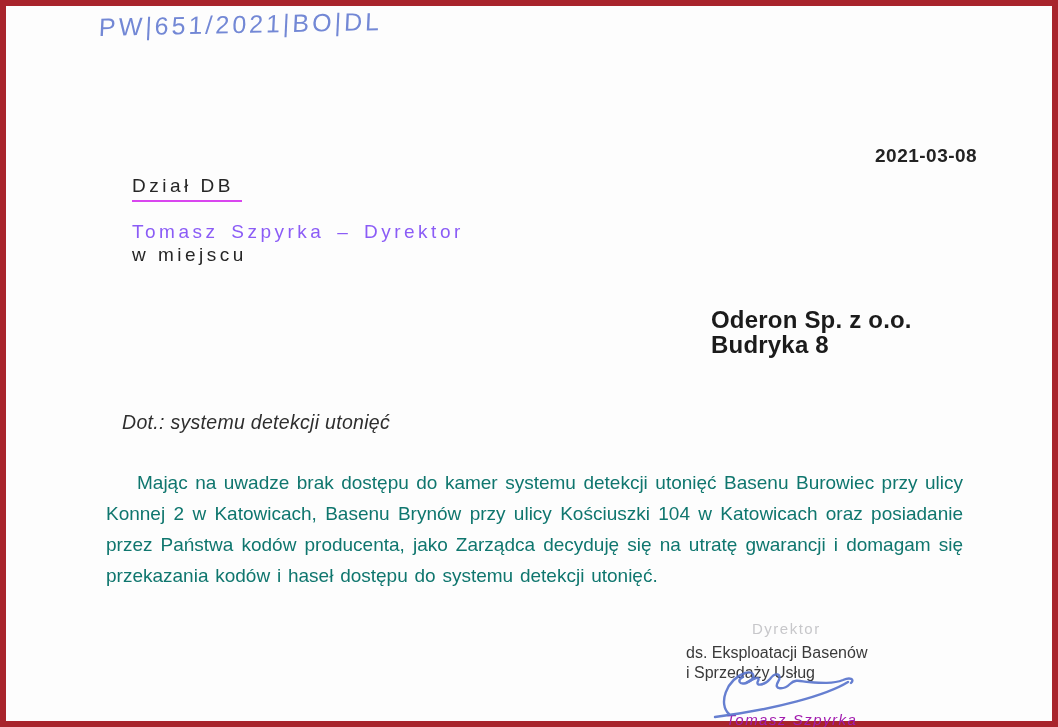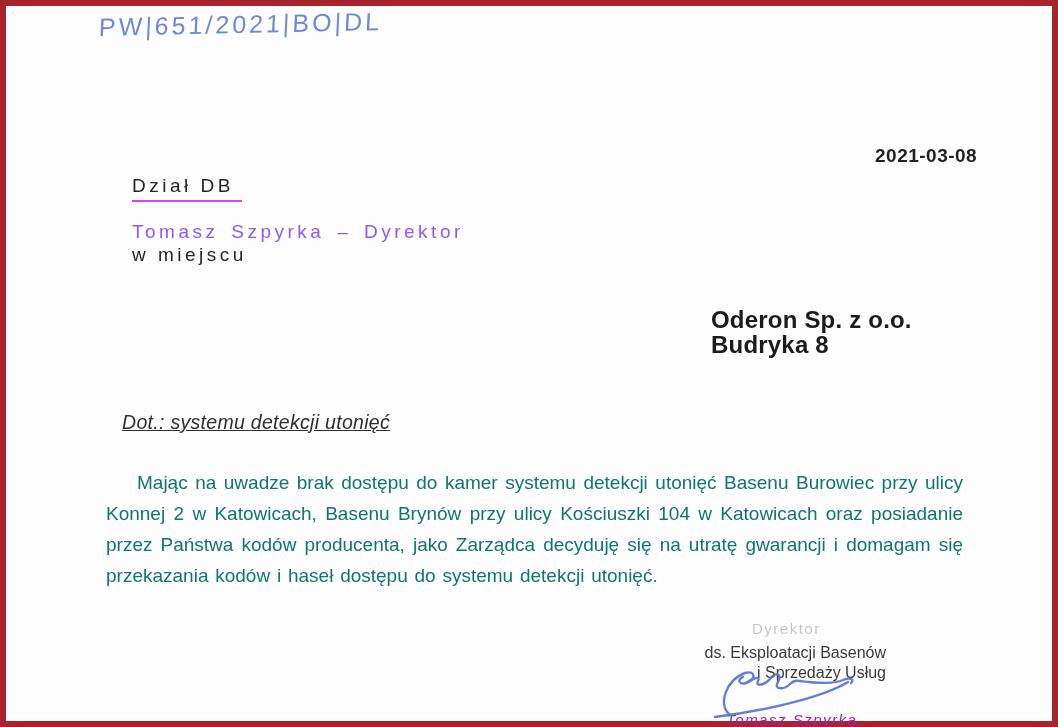--- a/index.html
+++ b/index.html
@@ -53,40 +53,40 @@
   }
   .company {
     left: 705px; top: 302px;
     font-size: 24px; font-weight: 700;
     color: #1b1b1b; line-height: 24.5px;
     letter-spacing: .2px;
   }
   .subject {
     left: 116px; top: 405px;
     font-size: 19.5px; font-style: italic;
-    color: #2e2e2e; letter-spacing: .3px; text-decoration: underline;
+    color: #2e2e2e; letter-spacing: .3px;
   }
   .body-par {
     left: 100px; top: 461px; width: 857px;
     font-size: 19px; line-height: 31px;
     color: #0f766e;
     text-align: justify;
     text-indent: 31px;
     word-spacing: 1.5px;
     margin: 0;
   }
   .sig-faint {
     left: 746px; top: 614px;
     font-size: 15px; color: #c7c7ca;
     letter-spacing: 1.5px;
     filter: blur(.4px);
   }
   .sig-block {
     left: 680px; top: 637px; width: 200px;
-    text-align: right;
+    text-align: left;
     font-size: 16px; line-height: 20px;
     color: #3a3a3a;
   }
   .sig-name {
     left: 720px; top: 685px;
     font-size: 15px; font-style: italic;
     color: #a21caf; letter-spacing: 1.5px;
     white-space: nowrap;
     margin-top: 20px;
   }

